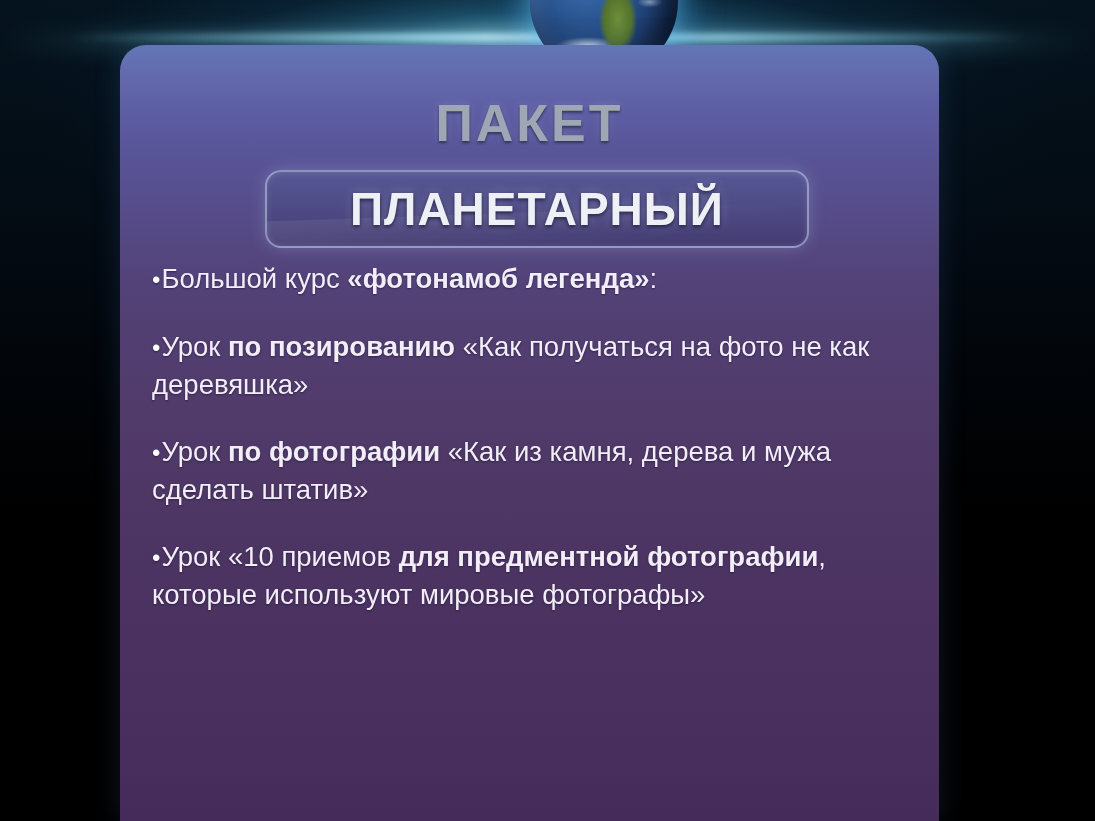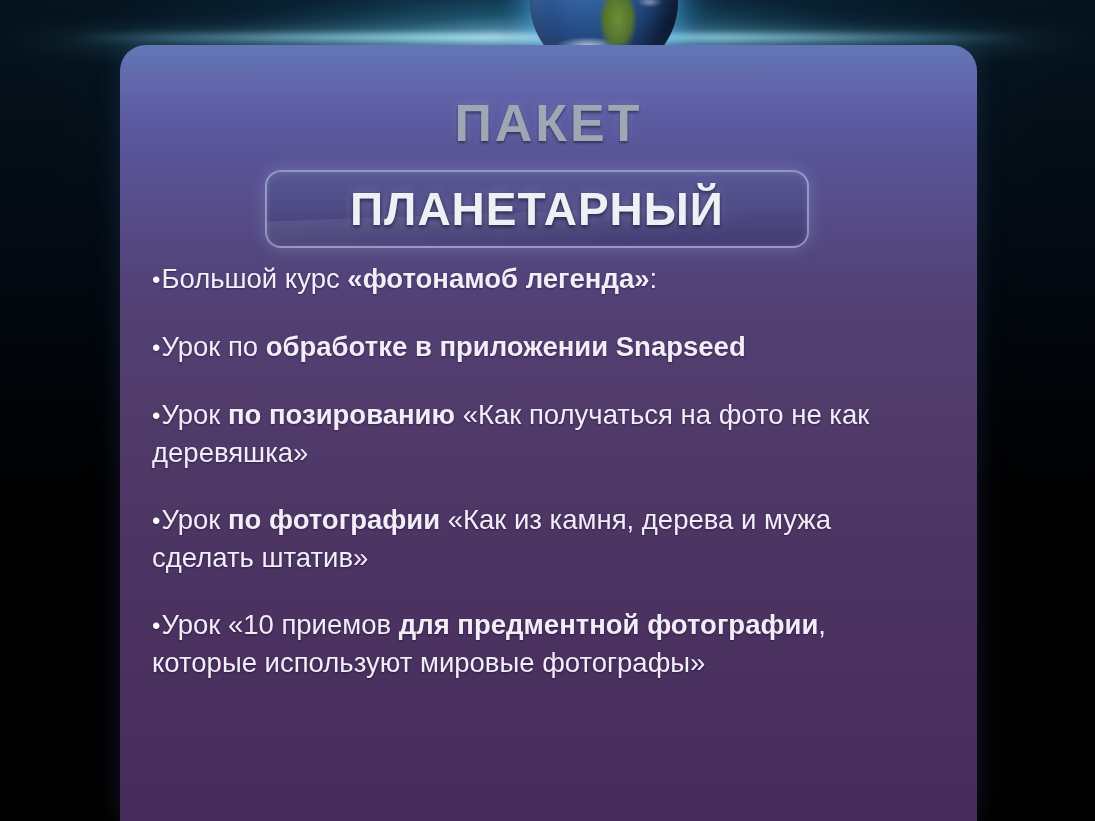--- a/index.html
+++ b/index.html
@@ -125,21 +125,20 @@
         #564d90 15%,
         #544781 24%,
         #523f72 36%,
         #503a69 50%,
         #4d3563 64%,
         #4a3160 78%,
         #472e5c 92%,
         #452b59 100%);
     box-shadow: 0 0 28px rgba(90, 130, 200, 0.18);
     overflow: hidden;
-    padding-left: 38px;
   }
   
   .card-sheen {
     position: absolute;
     left: 0;
     top: 0;
     width: 100%;
     height: 230px;
     background: linear-gradient(180deg,
         rgba(150, 185, 240, 0.20) 0%,
@@ -252,20 +251,19 @@
     <div class="card-sheen"></div>
 
     <div class="packet-word">ПАКЕТ</div>
 
     <div class="title-box">
       <span class="title-text">ПЛАНЕТАРНЫЙ</span>
     </div>
 
     <div class="bullets">
         <div class="bullet-item" id="course-fotonamob-legend"><span class="dot">•</span><span>Большой курс </span><b>«фотонамоб легенда»</b><span>:</span><span></span><br></div>
-        <div class="bullet-item" id="lesson-snapseed"><span class="dot">•</span><span>Урок по </span><b>обработке в приложении Snapseed</b></div>
         <div class="bullet-item" id="lesson-posing"><span class="dot">•</span><span>Урок </span><b>по позированию</b><span> «Как получаться на фото не как деревяшка»</span></div>
         <div class="bullet-item" id="lesson-selfshooting"><span class="dot">•</span><span>Урок </span><b>по фотографии</b><span> «Как из камня, дерева и мужа сделать штатив»</span></div>
         <div class="bullet-item" id="lesson-product-photography"><span class="dot">•</span><span>Урок «10 приемов </span><b>для предментной фотографии</b><span>, которые используют мировые фотографы»</span></div>
       </div>
   </div>
 
 </div>
 
 </body></html>

